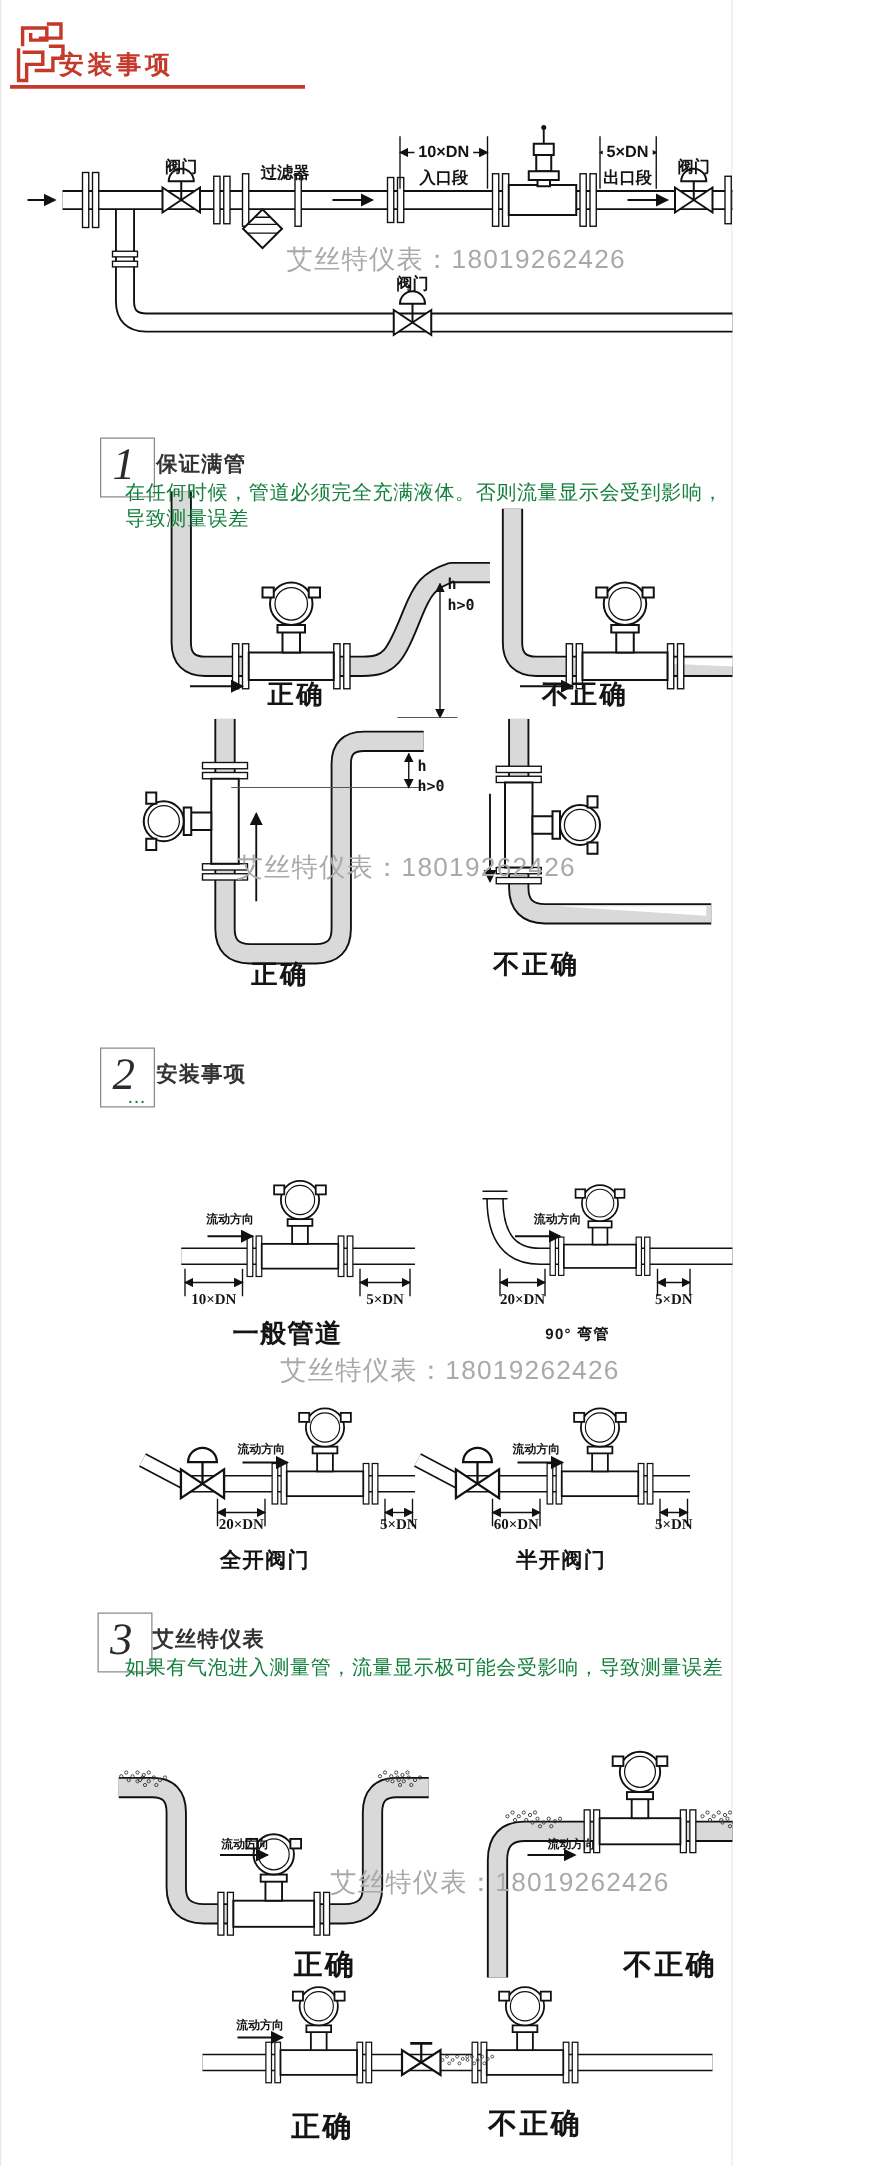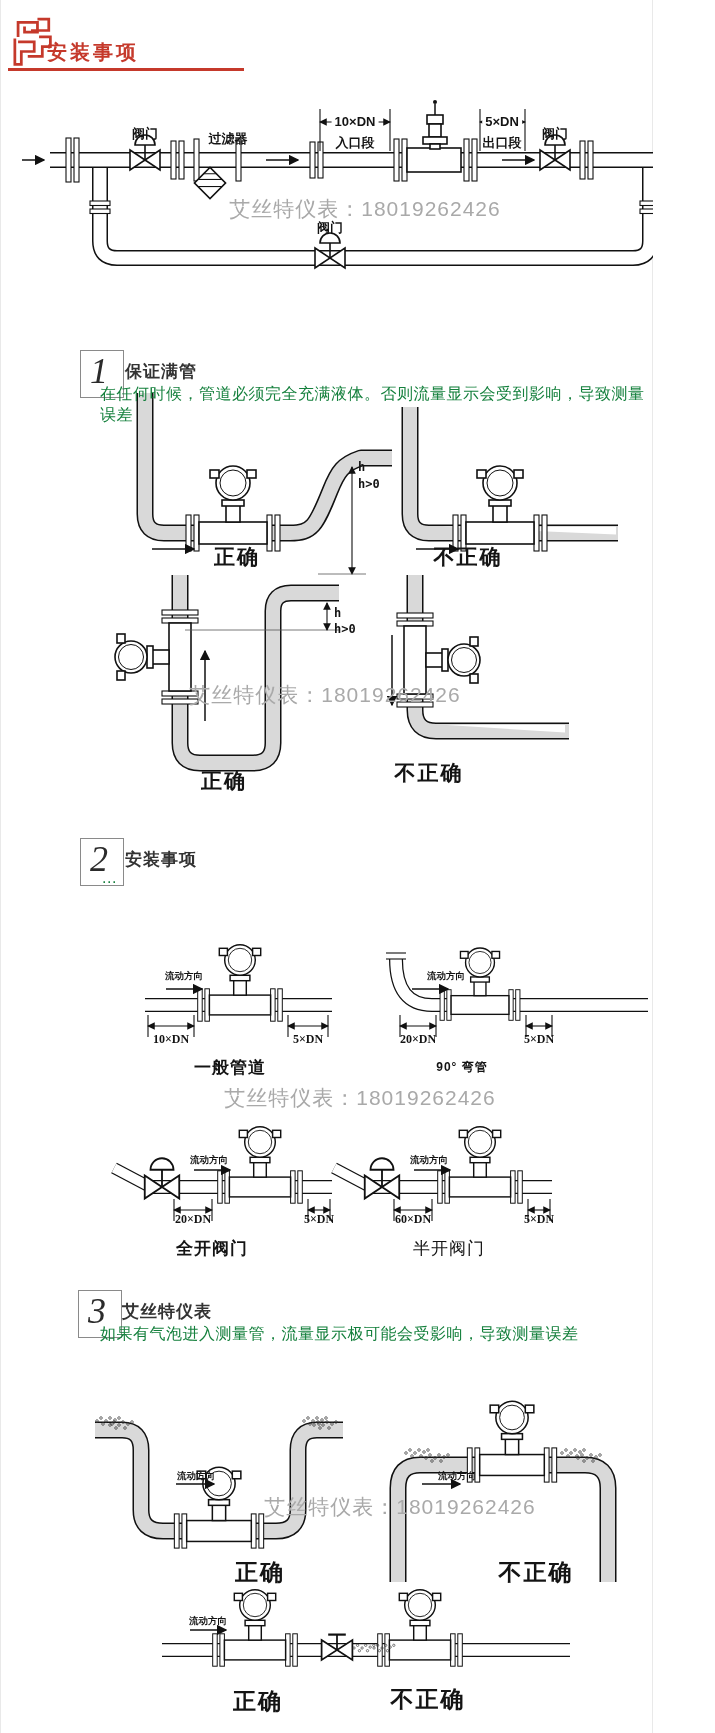--- a/index.html
+++ b/index.html
@@ -1,16 +1,16 @@
 <!DOCTYPE html>
 <html><head>
 <meta charset="utf-8">
 <style>
   html,body{margin:0;padding:0;background:#fff;}
-  .page{position:relative;width:653px;height:1733px;background:#fff;overflow:hidden;
+  .page{position:relative;width:586px;height:1733px;background:#fff;overflow:hidden;
         font-family:"Liberation Sans","DejaVu Sans",sans-serif;
         box-shadow:inset 1px 0 0 #e9e9e9, inset -1px 0 0 #e9e9e9;}
   .abs{position:absolute;z-index:1;}
   .t{position:absolute;white-space:nowrap;line-height:1;color:#141414;z-index:3;}
   .c{transform:translate(-50%,-50%);}
   .lbl{font-size:13px;font-weight:700;}
   .flow{font-size:9.5px;font-weight:700;}
   .dim{font-size:12px;font-weight:700;font-family:"Liberation Serif","DejaVu Serif",serif;}
   .dim-bg{background:#fff;padding:0 3px;}
   .res{font-size:21px;font-weight:600;letter-spacing:2px;}
@@ -247,21 +247,21 @@
     <line class="dl" x1="426" y1="112" x2="426" y2="134"></line>
       <line class="dl" x1="452" y1="112" x2="452" y2="134"></line>
     <line class="dl" x1="426" y1="123" x2="452" y2="123" marker-start="url(#ah)" marker-end="url(#ah)"></line>
   </svg>
   <span class="t c flow" style="left:184px;top:976px">流动方向</span>
   <span class="t c flow" style="left:446px;top:976px">流动方向</span>
   <span class="t c dim" style="left:171px;top:1039px">10×DN</span>
   <span class="t c dim" style="left:308px;top:1039px">5×DN</span>
   <span class="t c dim" style="left:418px;top:1039px">20×DN</span>
   <span class="t c dim" style="left:539px;top:1039px">5×DN</span>
-  <span class="t c" style="left:230px;top:1067px;font-size:17px;font-weight:600;letter-spacing:1px">一般管道</span>
+  <span class="t c" style="left:230px;top:1067px;font-size:21px;font-weight:600;letter-spacing:1px">一般管道</span>
   <span class="t c" style="left:462px;top:1067px;font-size:12px;font-weight:600;letter-spacing:1px">90° 弯管</span>
   <span class="t c wm" style="left:360px;top:1097px">艾丝特仪表：18019262426</span>
 
   <svg class="abs" style="left:100px;top:1100px" width="560" height="160" viewBox="0 0 560 160">
     <path class="pk" stroke-width="12" d="M14 68 L50 87"></path>
       <path class="pw" stroke-width="9.5" d="M14 68 L50 87"></path>
     <path class="pk" stroke-width="14" d="M48 87 H232"></path>
       <path class="pw" stroke-width="11.5" d="M48 87 H232"></path>
     <use href="#vlv" transform="translate(62,87) scale(1.15)"></use>
     <use href="#mh" transform="translate(160,87) scale(0.9)"></use>
@@ -286,21 +286,21 @@
       <line class="dl" x1="450" y1="99" x2="450" y2="121"></line>
     <line class="dl" x1="428" y1="110" x2="450" y2="110" marker-start="url(#ah)" marker-end="url(#ah)"></line>
   </svg>
   <span class="t c flow" style="left:209px;top:1160px">流动方向</span>
   <span class="t c flow" style="left:429px;top:1160px">流动方向</span>
   <span class="t c dim" style="left:193px;top:1219px">20×DN</span>
   <span class="t c dim" style="left:319px;top:1219px">5×DN</span>
   <span class="t c dim" style="left:413px;top:1219px">60×DN</span>
   <span class="t c dim" style="left:539px;top:1219px">5×DN</span>
   <span class="t c" style="left:212px;top:1248px;font-size:17px;font-weight:600;letter-spacing:1px">全开阀门</span>
-  <span class="t c" style="left:449px;top:1248px;font-size:17px;font-weight:400;letter-spacing:1px">半开阀门</span>
+  <span class="t c" style="left:449px;top:1248px;font-size:17px;font-weight:700;letter-spacing:1px">半开阀门</span>
 
   <div class="sec-box" style="left:78px;top:1290px">
     <span class="sec-num">3</span>
   </div>
   <span class="sec-title" style="left:122px;top:1300px">艾丝特仪表</span>
   <span class="sec-desc" style="left:100px;top:1324px">如果有气泡进入测量管，流量显示极可能会受影响，导致测量误差</span>
 
   <svg class="abs" style="left:80px;top:1380px" width="600" height="205" viewBox="0 0 600 205">
     <path class="pk" stroke-width="17" d="M15 50 H42 Q61 50 61 70 V130 Q61 151 83 151 H196 Q218 151 218 130 V70 Q218 50 237 50 H263"></path>
     <path class="pg" stroke-width="14" d="M15 50 H42 Q61 50 61 70 V130 Q61 151 83 151 H196 Q218 151 218 130 V70 Q218 50 237 50 H263"></path>

